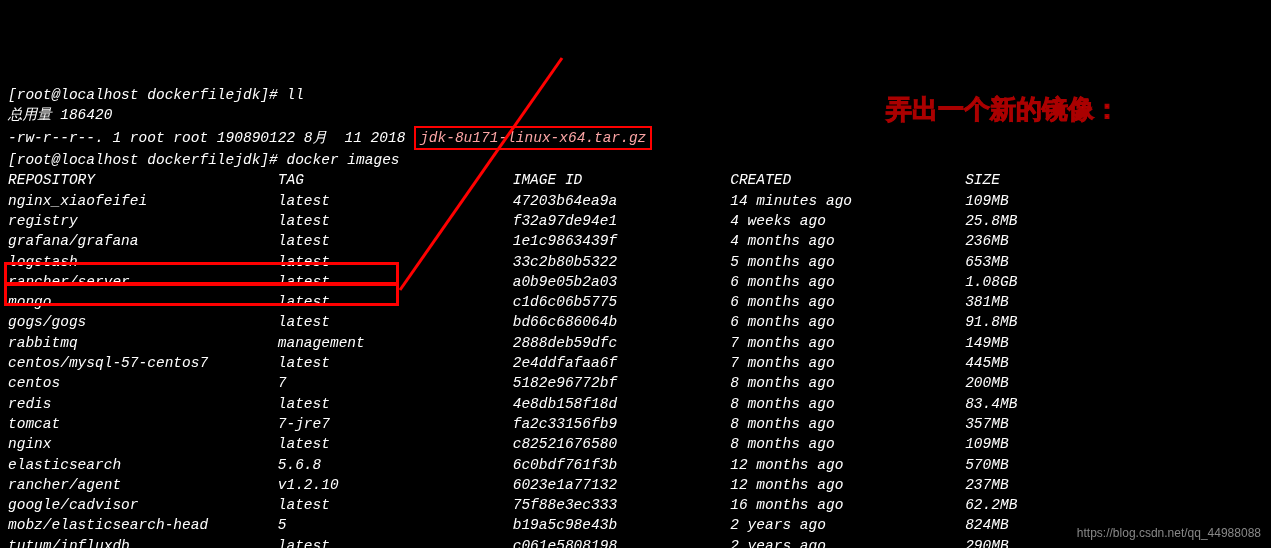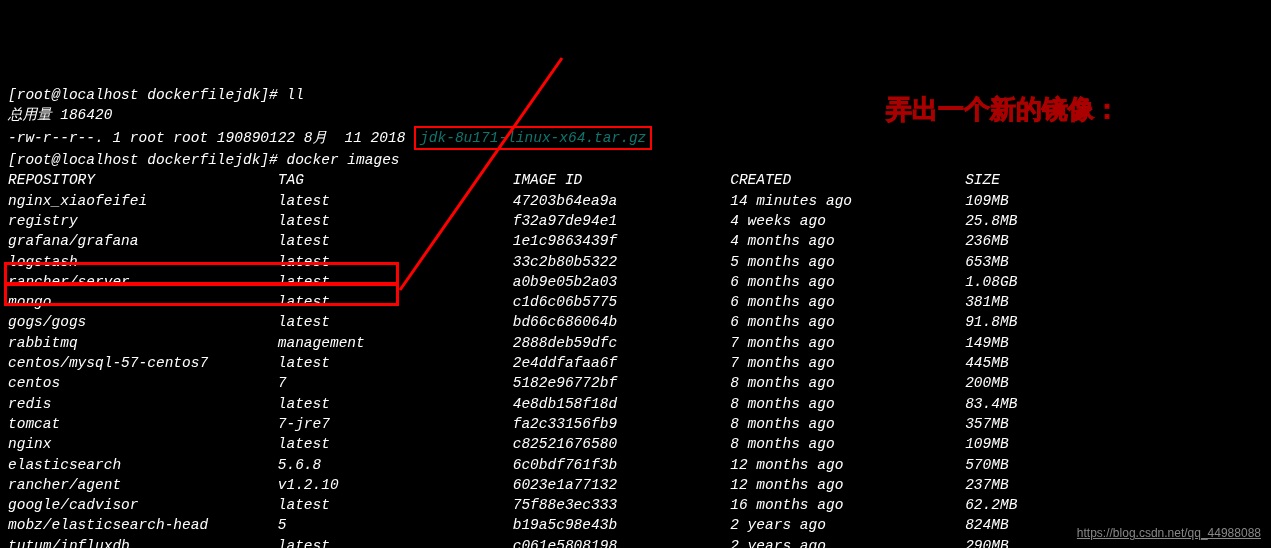--- a/index.html
+++ b/index.html
@@ -14,21 +14,21 @@
       height: 548px;
       overflow: hidden;
       position: relative;
       white-space: pre;
     }
     .term-line { display: block; font-style: italic; }
     .highlight-box {
       border: 2px solid #ff0000;
       display: inline-block;
       padding: 0 4px;
-      color: #0f766e;
+      color: #fca5a5;
     }
     .row-box {
       position: absolute;
       border: 3px solid #ff0000;
       pointer-events: none;
     }
     .row-box-top {
       left: 4px;
       top: 262px;
       width: 395px;
@@ -59,21 +59,20 @@
       width: 360px;
       margin-top: 48px;
     }
     .watermark {
       position: absolute;
       right: 10px;
       bottom: 6px;
       color: #888;
       font-family: Arial, sans-serif;
       font-size: 12px;
-      text-decoration: underline;
     }
   </style>
 </head>
 <body>
 
 
 
 <div id="terminal"><span class="term-line">[root@localhost dockerfilejdk]# ll</span><span class="term-line">总用量 186420</span><span class="term-line">-rw-r--r--. 1 root root 190890122 8月  11 2018 <span class="highlight-box">jdk-8u171-linux-x64.tar.gz</span></span><span class="term-line">[root@localhost dockerfilejdk]# docker images</span><span class="term-line">REPOSITORY                     TAG                        IMAGE ID                 CREATED                    SIZE</span><span class="term-line">nginx_xiaofeifei               latest                     47203b64ea9a             14 minutes ago             109MB</span><span class="term-line">registry                       latest                     f32a97de94e1             4 weeks ago                25.8MB</span><span class="term-line">grafana/grafana                latest                     1e1c9863439f             4 months ago               236MB</span><span class="term-line">logstash                       latest                     33c2b80b5322             5 months ago               653MB</span><span class="term-line">rancher/server                 latest                     a0b9e05b2a03             6 months ago               1.08GB</span><span class="term-line">mongo                          latest                     c1d6c06b5775             6 months ago               381MB</span><span class="term-line">gogs/gogs                      latest                     bd66c686064b             6 months ago               91.8MB</span><span class="term-line">rabbitmq                       management                 2888deb59dfc             7 months ago               149MB</span><span class="term-line">centos/mysql-57-centos7        latest                     2e4ddfafaa6f             7 months ago               445MB</span><span class="term-line">centos                         7                          5182e96772bf             8 months ago               200MB</span><span class="term-line">redis                          latest                     4e8db158f18d             8 months ago               83.4MB</span><span class="term-line">tomcat                         7-jre7                     fa2c33156fb9             8 months ago               357MB</span><span class="term-line">nginx                          latest                     c82521676580             8 months ago               109MB</span><span class="term-line">elasticsearch                  5.6.8                      6c0bdf761f3b             12 months ago              570MB</span><span class="term-line">rancher/agent                  v1.2.10                    6023e1a77132             12 months ago              237MB</span><span class="term-line">google/cadvisor                latest                     75f88e3ec333             16 months ago              62.2MB</span><span class="term-line">mobz/elasticsearch-head        5                          b19a5c98e43b             2 years ago                824MB</span><span class="term-line">tutum/influxdb                 latest                     c061e5808198             2 years ago                290MB</span></div>
 
 <svg class="diag-line" style="left:0;top:0;" width="1271" height="548">

